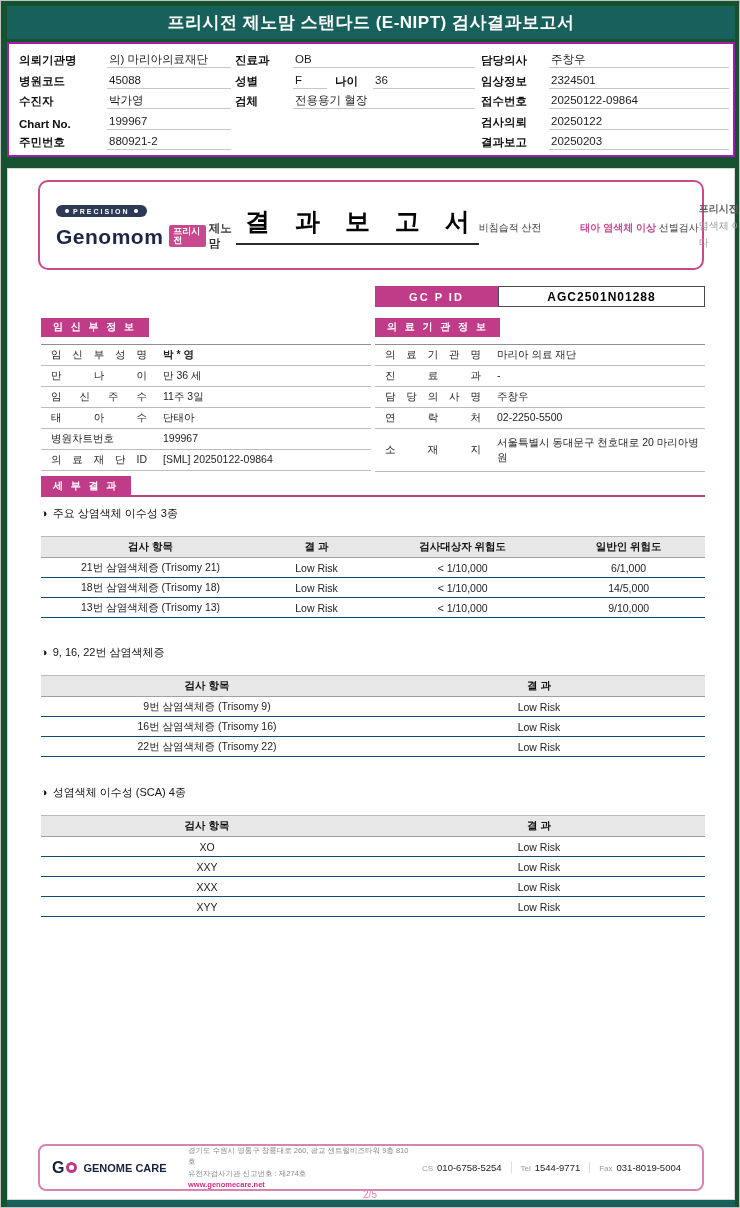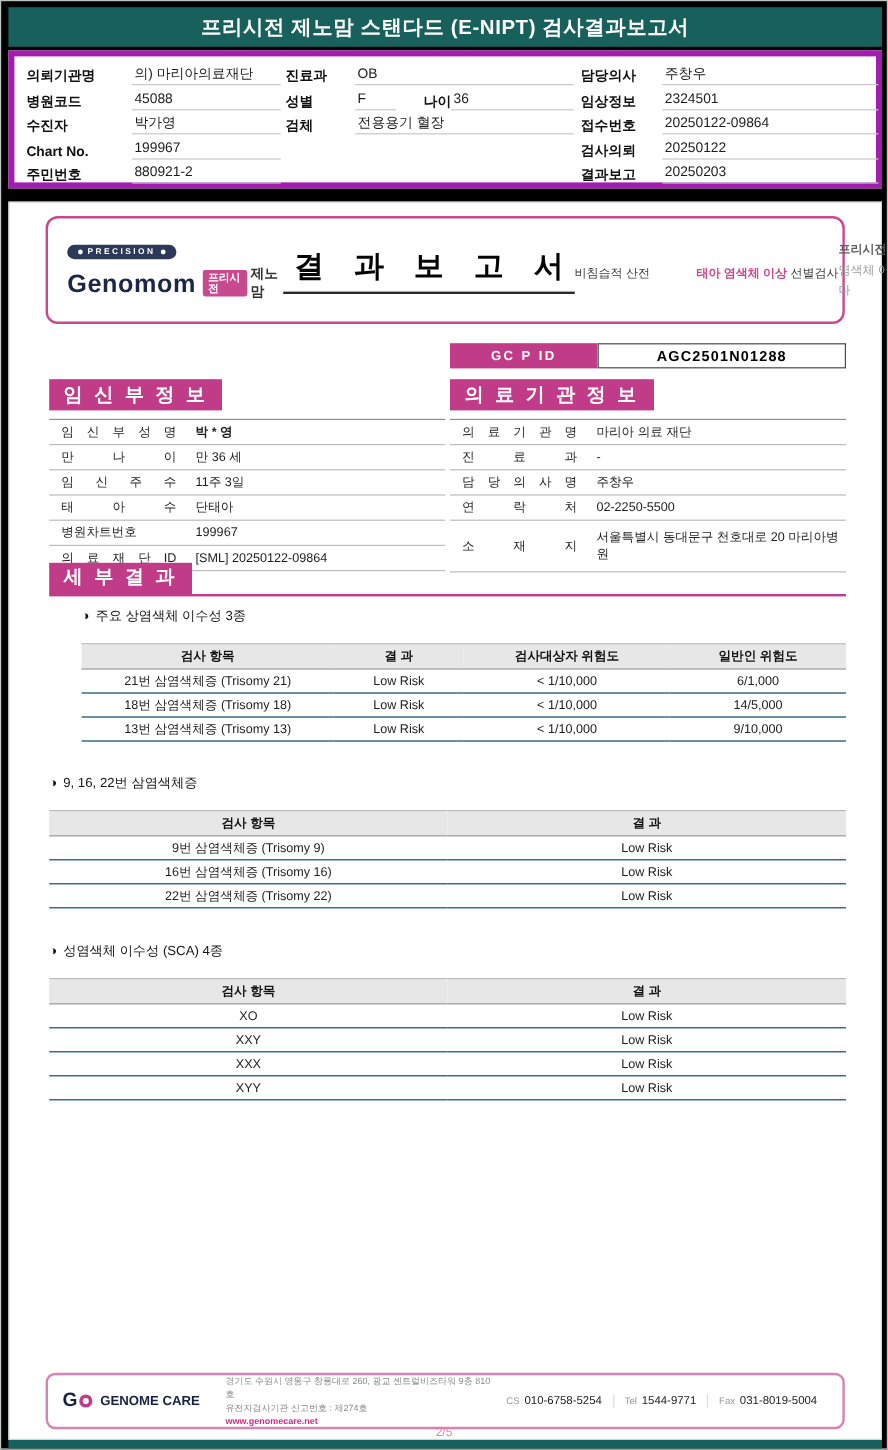--- a/index.html
+++ b/index.html
@@ -1,38 +1,38 @@
 <!DOCTYPE html>
 <html><head>
 <meta charset="utf-8">
 <style>
   * { margin:0; padding:0; box-sizing:border-box; }
   html,body { width:740px; }
   body { font-family:"Liberation Sans","DejaVu Sans",sans-serif; background:#ffffff; }
-  .canvas { position:relative; width:740px; height:1208px; background:#000000; border:1px solid #bfc3c2; overflow:hidden; }
+  .canvas { position:relative; width:740px; height:1208px; background:#14532d; border:1px solid #bfc3c2; overflow:hidden; }
 
   
   .topbar { position:absolute; left:6px; top:5px; width:728px; height:33px; background:#17605b; color:#fff;
             display:flex; align-items:center; justify-content:center; font-size:17px; font-weight:bold; letter-spacing:.5px; }
 
   
-  .ppanel { position:absolute; left:6px; top:41px; width:728px; height:115px; background:#fff; border:5px solid #a21caf; }
+  .ppanel { position:absolute; left:6px; top:41px; width:728px; height:115px; background:#fff; border:2px solid #a21caf; }
   .pcol { position:absolute; top:8px; }
   .pcol.c1 { left:10px; width:212px; }
   .pcol.c2 { left:226px; width:240px; }
   .pcol.c3 { left:472px; width:248px; }
   .prow { display:flex; align-items:flex-end; height:16px; margin-bottom:4.5px; }
   .plabel { font-weight:bold; font-size:11.5px; color:#101010; flex:none; white-space:nowrap; }
   .c1 .plabel { width:88px; }
   .c2 .plabel { width:58px; }
   .c3 .plabel { width:68px; }
   .pvalue { flex:1; font-size:11.5px; color:#1c1c1c; border-bottom:1px solid #c6c9c8; padding:0 2px 1px 2px;
             white-space:nowrap; height:16px; line-height:15px; }
   .pvalue.short { flex:0 0 34px; }
-  .plabel.sub { width:38px; margin-left:8px;text-align:right; }
+  .plabel.sub { width:38px; margin-left:8px; }
 
   
   .page { position:absolute; left:6px; top:167px; width:728px; height:1032px; background:#fff; border:1px solid #d2d5d4; }
 
   .hdr-box { position:absolute; left:30px; top:11px; width:666px; height:90px; border:2px solid #c9498f; border-radius:10px;
              display:flex; align-items:center; padding:0 16px; background:#fff; }
   .logo-block { width:180px; flex:none; }
   .pill { display:inline-flex; align-items:center; gap:4px; background:#2c3a57; border-radius:8px; padding:2.5px 9px; }
   .pill .dot { width:4px; height:4px; border-radius:50%; background:#fff; }
   .pill .ptxt { color:#fff; font-size:7px; font-weight:bold; letter-spacing:2px; line-height:1; }
@@ -51,33 +51,33 @@
   .tagline .hl { color:#c9498f; font-weight:bold; }
 
   .gcpid { position:absolute; left:367px; top:117px; display:flex; }
   .gcpid-label { width:123px; height:21px; background:#c13c88; color:#fff; font-weight:bold; font-size:11px; letter-spacing:2px;
                  display:flex; align-items:center; justify-content:center; }
   .gcpid-value { width:207px; height:21px; border:1px solid #4a4a4a; background:#fff; font-weight:bold; font-size:12px;
                  letter-spacing:1px; display:flex; align-items:center; justify-content:center; color:#000; }
 
   .info-wrap { position:absolute; left:33px; top:147px; width:664px; display:flex; justify-content:space-between; }
   .info-col { width:330px; }
-  .sec-badge { display:inline-block; background:#c13c88; color:#fff; font-size:16px; font-weight:bold; letter-spacing:2.5px;
+  .sec-badge { display:inline-block; background:#c13c88; color:#fff; font-size:10px; font-weight:bold; letter-spacing:2.5px;
                padding:3.5px 12px; line-height:1.2; }
   .kv { margin-top:7px; border-top:1px solid #8f8f8f; }
   .kv-row { display:flex; align-items:center; min-height:21px; border-bottom:1px solid #bcbcbc; }
   .kv-row.tall { min-height:43px; }
   .kv-label { flex:none; display:block; width:96px; margin-left:10px; margin-right:16px; font-size:10.5px; color:#1e1e1e;
               text-align:justify; text-align-last:justify; }
   .kv-value { flex:1; font-size:10.5px; color:#1e1e1e; line-height:1.35; padding-right:6px; }
   .kv-value.bold { font-weight:bold; }
 
   .details { position:absolute; left:33px; top:305px; width:664px; }
   .rule-row { border-bottom:2px solid #c13c88; height:23px; display:flex; align-items:flex-end; }
-  .sec1 { margin-top:9px;margin-left:27px; }
+  .sec1 { margin-top:9px; }
   .sec2 { margin-top:27px; }
   .sec3 { margin-top:28px; }
   .bullet-line { font-size:11px; color:#141414; margin-bottom:15px; }
   .bullet-line .bullet { margin-right:5px; font-size:11px; }
   .result-table { width:100%; border-collapse:collapse; table-layout:fixed; }
   .result-table th { background:#e7e7e7; font-size:10.5px; font-weight:bold; color:#111; height:21px;
                      border-top:1px solid #b9b9b9; border-bottom:1px solid #9f9f9f; text-align:center; }
   .result-table td { font-size:10.5px; color:#222; height:20px; border-bottom:1px solid #0c4a6e; text-align:center; }
 
   .ftr-box { position:absolute; left:30px; top:975px; width:666px; height:47px; border:2px solid #d883b2; border-radius:8px;

